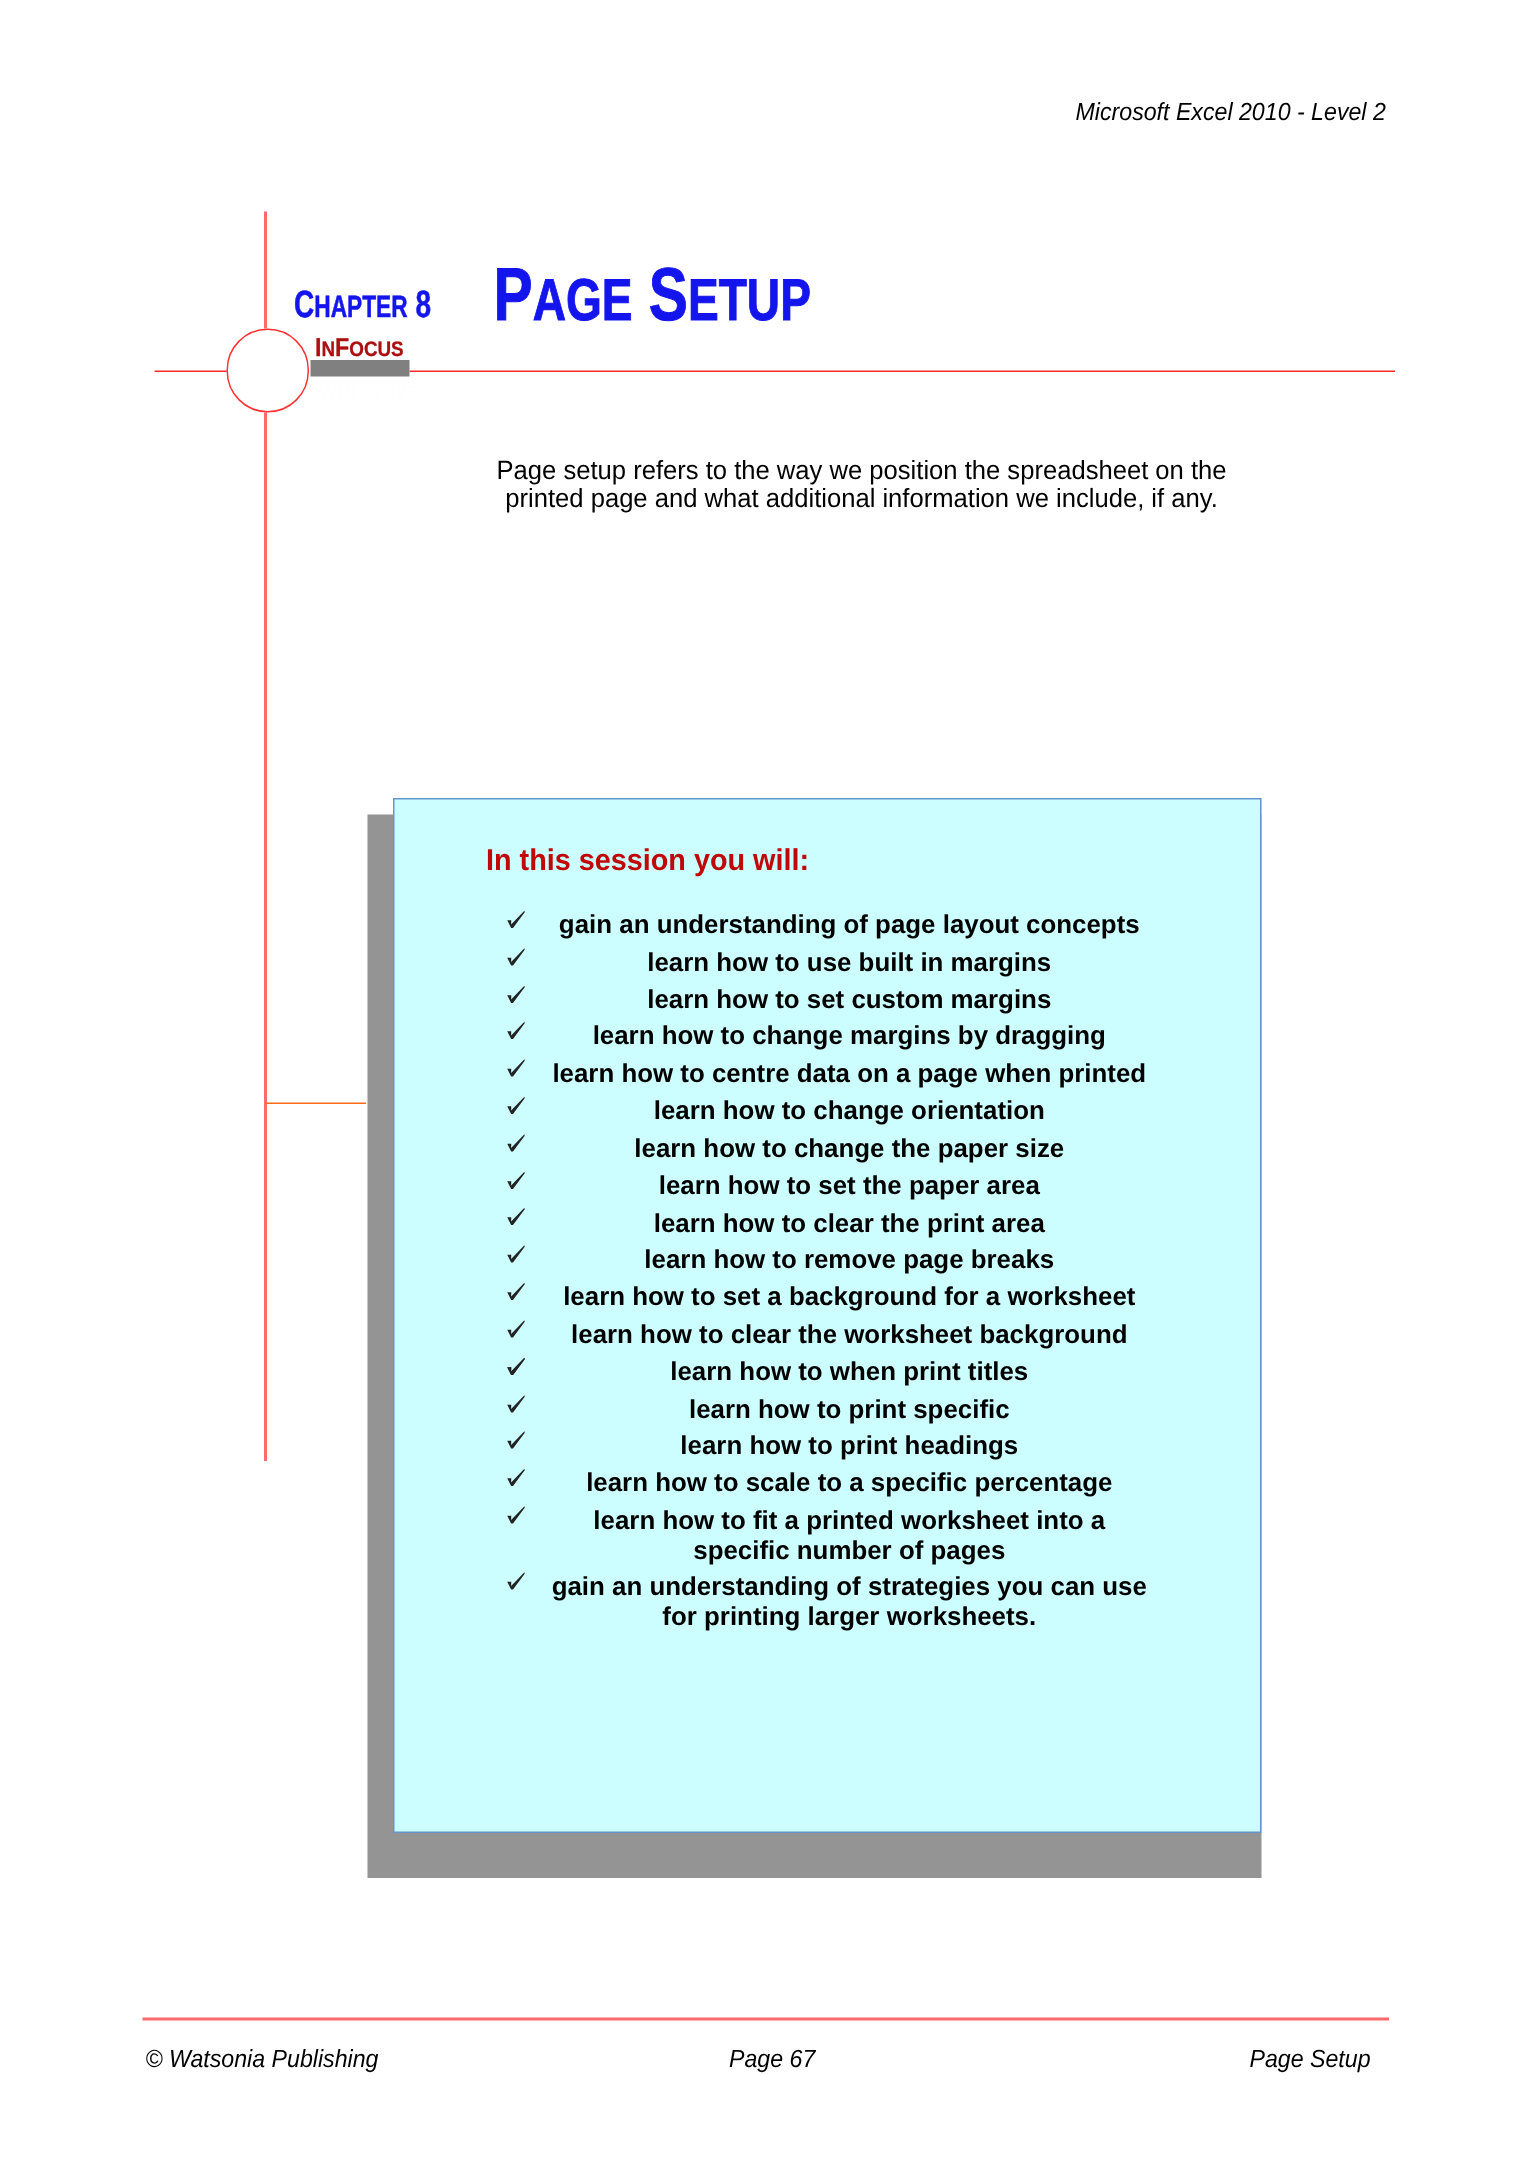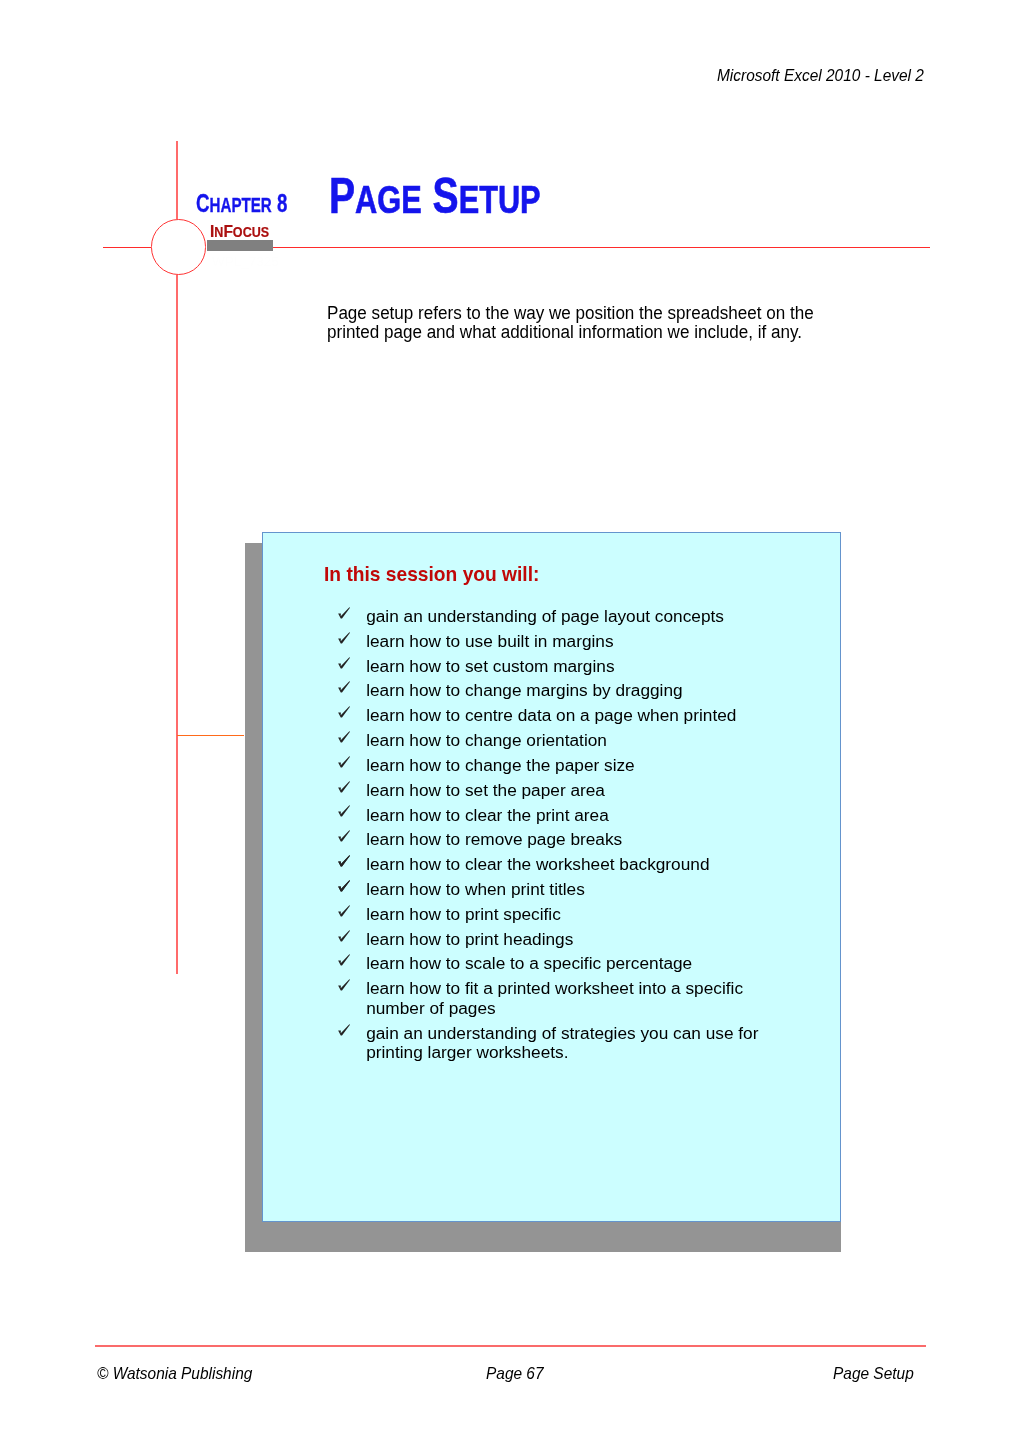--- a/index.html
+++ b/index.html
@@ -1,17 +1,17 @@
 <!DOCTYPE html>
 <html><head>
 <meta charset="utf-8">
 <style>
   html,body{margin:0;padding:0;}
   body{width:1020px;height:1442px;background:#ffffff;font-family:"Liberation Sans",sans-serif;position:relative;overflow:hidden;}
-  .page{position:absolute;left:0;top:0;width:996px;height:1442px;overflow:hidden;will-change:transform;}
+  .page{position:absolute;left:0;top:0;width:996px;height:1442px;overflow:hidden;will-change:transform;text-align:center;}
 
   
   .running-head{position:absolute;left:717px;top:66px;font-style:italic;font-size:16.5px;line-height:19.8px;color:#000;white-space:nowrap;transform:scaleX(0.936);transform-origin:0 0;}
 
   
   .rule-h-left{position:absolute;left:103px;top:246.6px;width:48.3px;height:1.6px;background:#ff2b2b;}
   .rule-h-right{position:absolute;left:272.8px;top:246.6px;width:157.2px;height:1.6px;background:#ff2b2b;}
   .rule-h-right2{position:absolute;left:430px;top:246.6px;width:500px;height:1.6px;background:#ff2b2b;}
   .rule-v-top{position:absolute;left:176px;top:140.5px;width:2.1px;height:78.8px;background:#ff6b6b;}
   .rule-v-bot{position:absolute;left:176px;top:274.7px;width:2.1px;height:699.5px;background:#ff6b6b;}
@@ -30,21 +30,21 @@
 
   .watermark{position:absolute;left:211.7px;top:254.6px;color:#fefefe;font-size:13.7px;line-height:13.7px;font-weight:normal;white-space:nowrap;transform:scaleX(0.985);transform-origin:0 0;}
 
   
   .intro{position:absolute;left:326.6px;top:303.8px;width:510px;font-size:17.6px;line-height:19.5px;color:#000;transform:scaleX(0.97);transform-origin:0 0;}
 
   
   .shadow{position:absolute;left:245.4px;top:542.9px;width:596.1px;height:709.4px;background:#949494;}
   .sessionbox{position:absolute;left:261.9px;top:531.8px;width:579.6px;height:690.6px;background:#ccfeff;border:1.35px solid #6494cd;box-sizing:border-box;}
   .session-title{position:absolute;left:323.6px;top:564.3px;color:#c00808;font-weight:bold;font-size:20.1px;line-height:20.1px;white-space:nowrap;transform:scaleX(0.955);transform-origin:0 0;}
-  .list{position:absolute;left:337.2px;top:606.9px;width:430px;}
+  .list{position:absolute;left:337.2px;top:606.9px;width:430px;font-weight:bold;}
   .li{position:relative;font-size:17.25px;line-height:19.5px;color:#000;padding-left:29px;margin-bottom:5.33px;width:400px;}
   .ck{position:absolute;left:1.3px;top:-0.05px;width:14px;height:14px;}
   .ck svg{display:block;width:14px;height:14px;}
 
   
   .rule-foot{position:absolute;left:95.1px;top:1344.7px;width:830.7px;height:2.3px;background:#fa6b6b;}
   .foot{position:absolute;top:1364px;font-style:italic;font-size:16.5px;line-height:19.8px;color:#000;white-space:nowrap;transform:scaleX(0.936);transform-origin:0 0;}
   .foot-left{left:97.2px;}
   .foot-center{left:486.4px;}
   .foot-right{left:833.1px;}
@@ -126,21 +126,21 @@
         </span><span>learn how to clear the print area</span></div>
       <div class="li"><span class="ck">
           <svg viewBox="0 0 14 14" xmlns="http://www.w3.org/2000/svg">
             <path d="M0.15 6.45 L2.85 6.45 L2.75 9.3 L11.6 0.1 L11.8 1.1 L4.0 11.6 L2.75 11.6 Z" fill="#232323"></path>
           </svg>
         </span><span>learn how to remove page breaks</span></div>
       <div class="li"><span class="ck">
           <svg viewBox="0 0 14 14" xmlns="http://www.w3.org/2000/svg">
             <path d="M0.15 6.45 L2.85 6.45 L2.75 9.3 L11.6 0.1 L11.8 1.1 L4.0 11.6 L2.75 11.6 Z" fill="#232323"></path>
           </svg>
-        </span></div>
+        </span><span>learn how to set a background for a worksheet</span></div>
       <div class="li"><span class="ck">
           <svg viewBox="0 0 14 14" xmlns="http://www.w3.org/2000/svg">
             <path d="M0.15 6.45 L2.85 6.45 L2.75 9.3 L11.6 0.1 L11.8 1.1 L4.0 11.6 L2.75 11.6 Z" fill="#232323"></path>
           </svg>
         </span><span>learn how to clear the worksheet background</span></div>
       <div class="li"><span class="ck">
           <svg viewBox="0 0 14 14" xmlns="http://www.w3.org/2000/svg">
             <path d="M0.15 6.45 L2.85 6.45 L2.75 9.3 L11.6 0.1 L11.8 1.1 L4.0 11.6 L2.75 11.6 Z" fill="#232323"></path>
           </svg>
         </span></div>

